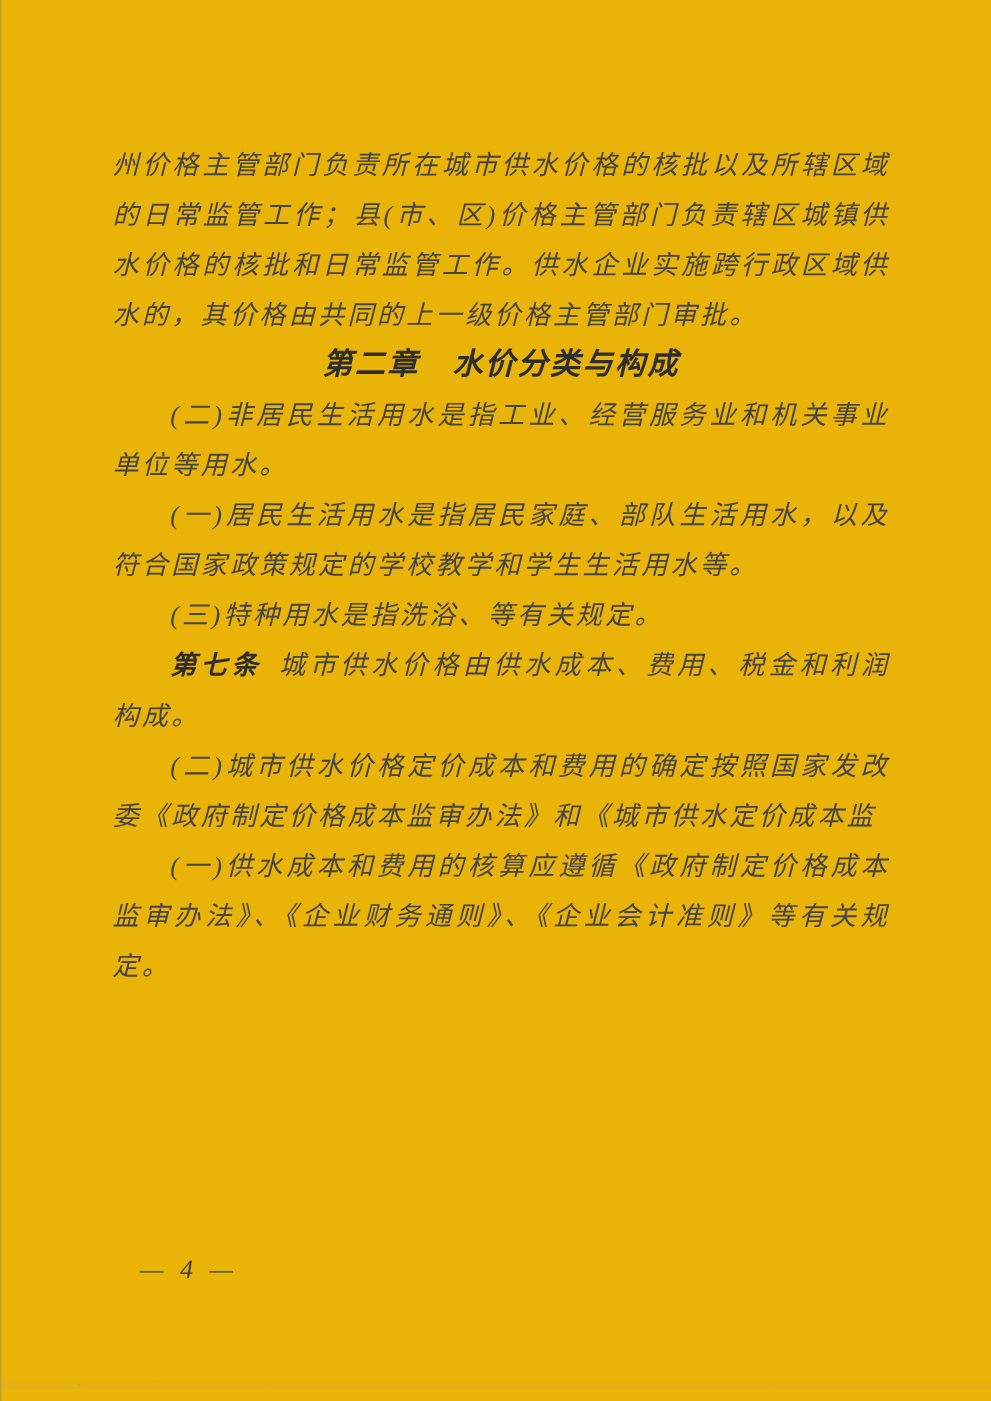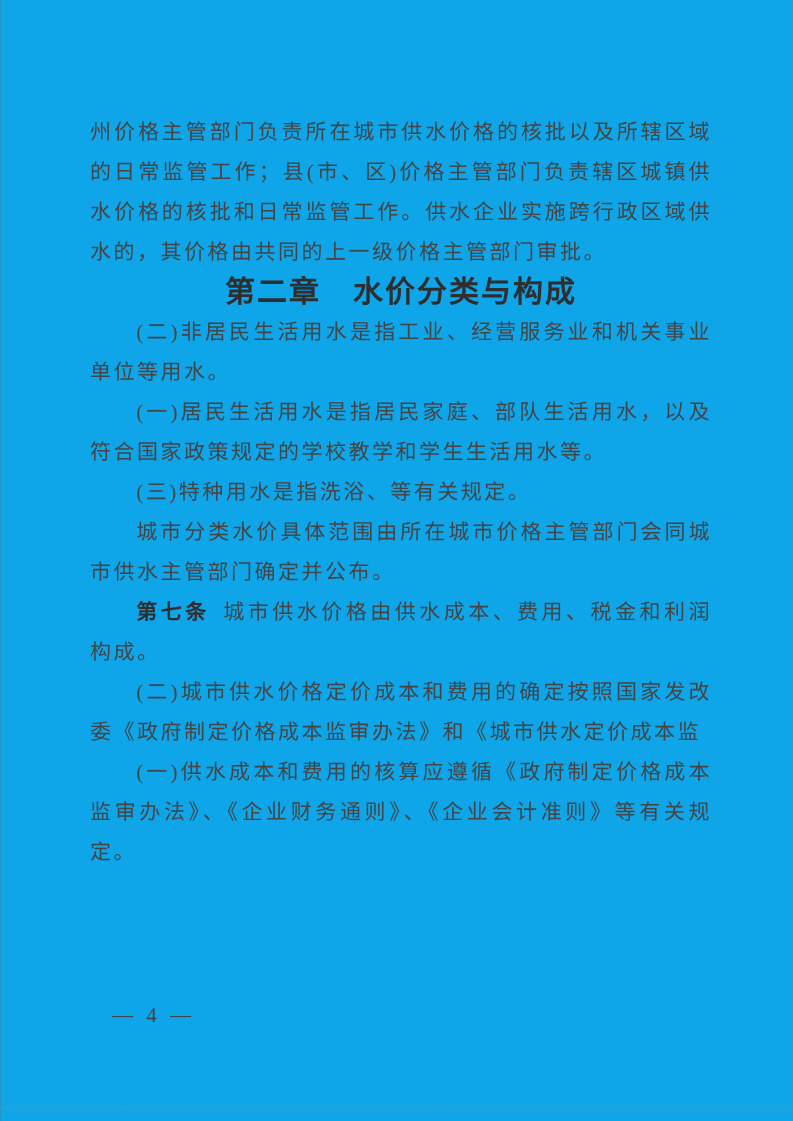--- a/index.html
+++ b/index.html
@@ -10,21 +10,22 @@
     width: 793px;
     height: 1121px;
     background: #ffffff;
     font-family: "Liberation Serif", "DejaVu Serif", serif;
     position: relative;
     overflow: hidden;
   }
   .page {
     position: absolute;
     inset: 0;
-    background: #0ea5e9;
+    background: #eab308;
+    font-style: italic;
   }
   
   .edge-left {
     position: absolute;
     left: 0; top: 0; bottom: 0;
     width: 3px;
     background: linear-gradient(to right, rgba(90,90,90,0.30), rgba(150,150,150,0.08) 60%, transparent);
     pointer-events: none;
   }
   
@@ -58,21 +59,21 @@
   }
   p.indent {
     text-indent: 2.2em;
   }
   .chapter-heading {
     margin: 0;
     text-align: center;
     text-indent: 0;
     font-family: "Liberation Sans", "DejaVu Sans", sans-serif;
     font-weight: bold;
-    font-size: 30px;
+    font-size: 24px;
     line-height: 40px;
     letter-spacing: 2px;
     color: #2e2e2e;
   }
   .article-label {
     font-family: "Liberation Sans", "DejaVu Sans", sans-serif;
     font-weight: bold;
     color: #2e2e2e;
     margin-right: 0.65em;
   }
@@ -99,21 +100,20 @@
 
     <p class="chapter-heading">第二章　水价分类与构成</p>
 
 
     <p class="body-text indent">(二)非居民生活用水是指工业、经营服务业和机关事业单位等用水。</p>
 
     <p class="body-text indent">(一)居民生活用水是指居民家庭、部队生活用水，以及符合国家政策规定的学校教学和学生生活用水等。</p>
 
     <p class="body-text indent">(三)特种用水是指洗浴、等有关规定。</p>
 
-    <p class="body-text indent">城市分类水价具体范围由所在城市价格主管部门会同城市供水主管部门确定并公布。</p>
 
     <p class="body-text indent"><span class="article-label">第七条</span><span>城市供水价格由供水成本、费用、税金和利润构成。</span></p>
 
     <p class="body-text indent">(二)城市供水价格定价成本和费用的确定按照国家发改委《政府制定价格成本监审办法》和《城市供水定价成本监</p>
 
     <p class="body-text indent">(一)供水成本和费用的核算应遵循《政府制定价格成本监审办法》、《企业财务通则》、《企业会计准则》等有关规定。</p>
 
   </div>
 
   <div class="footer">— 4 —</div>

